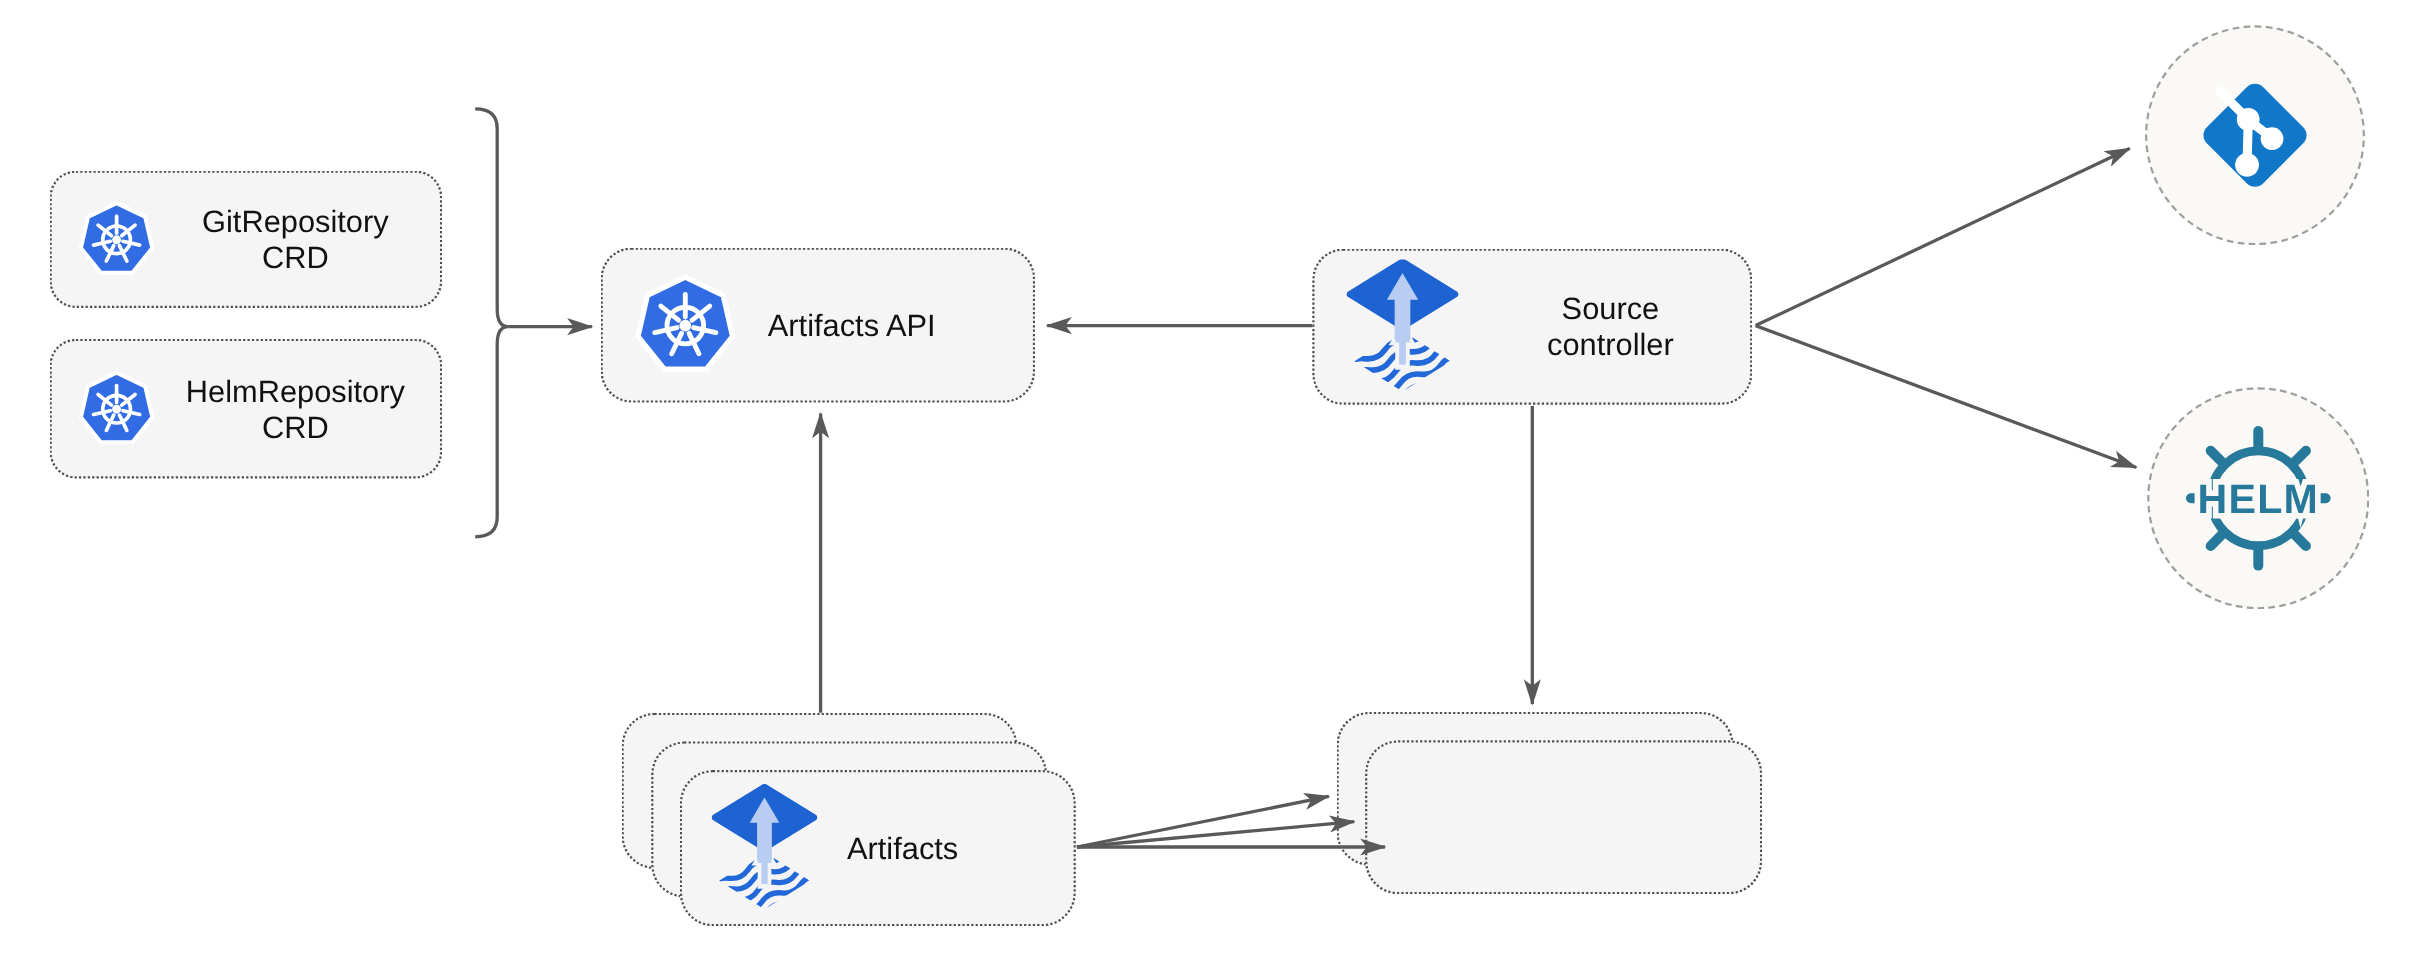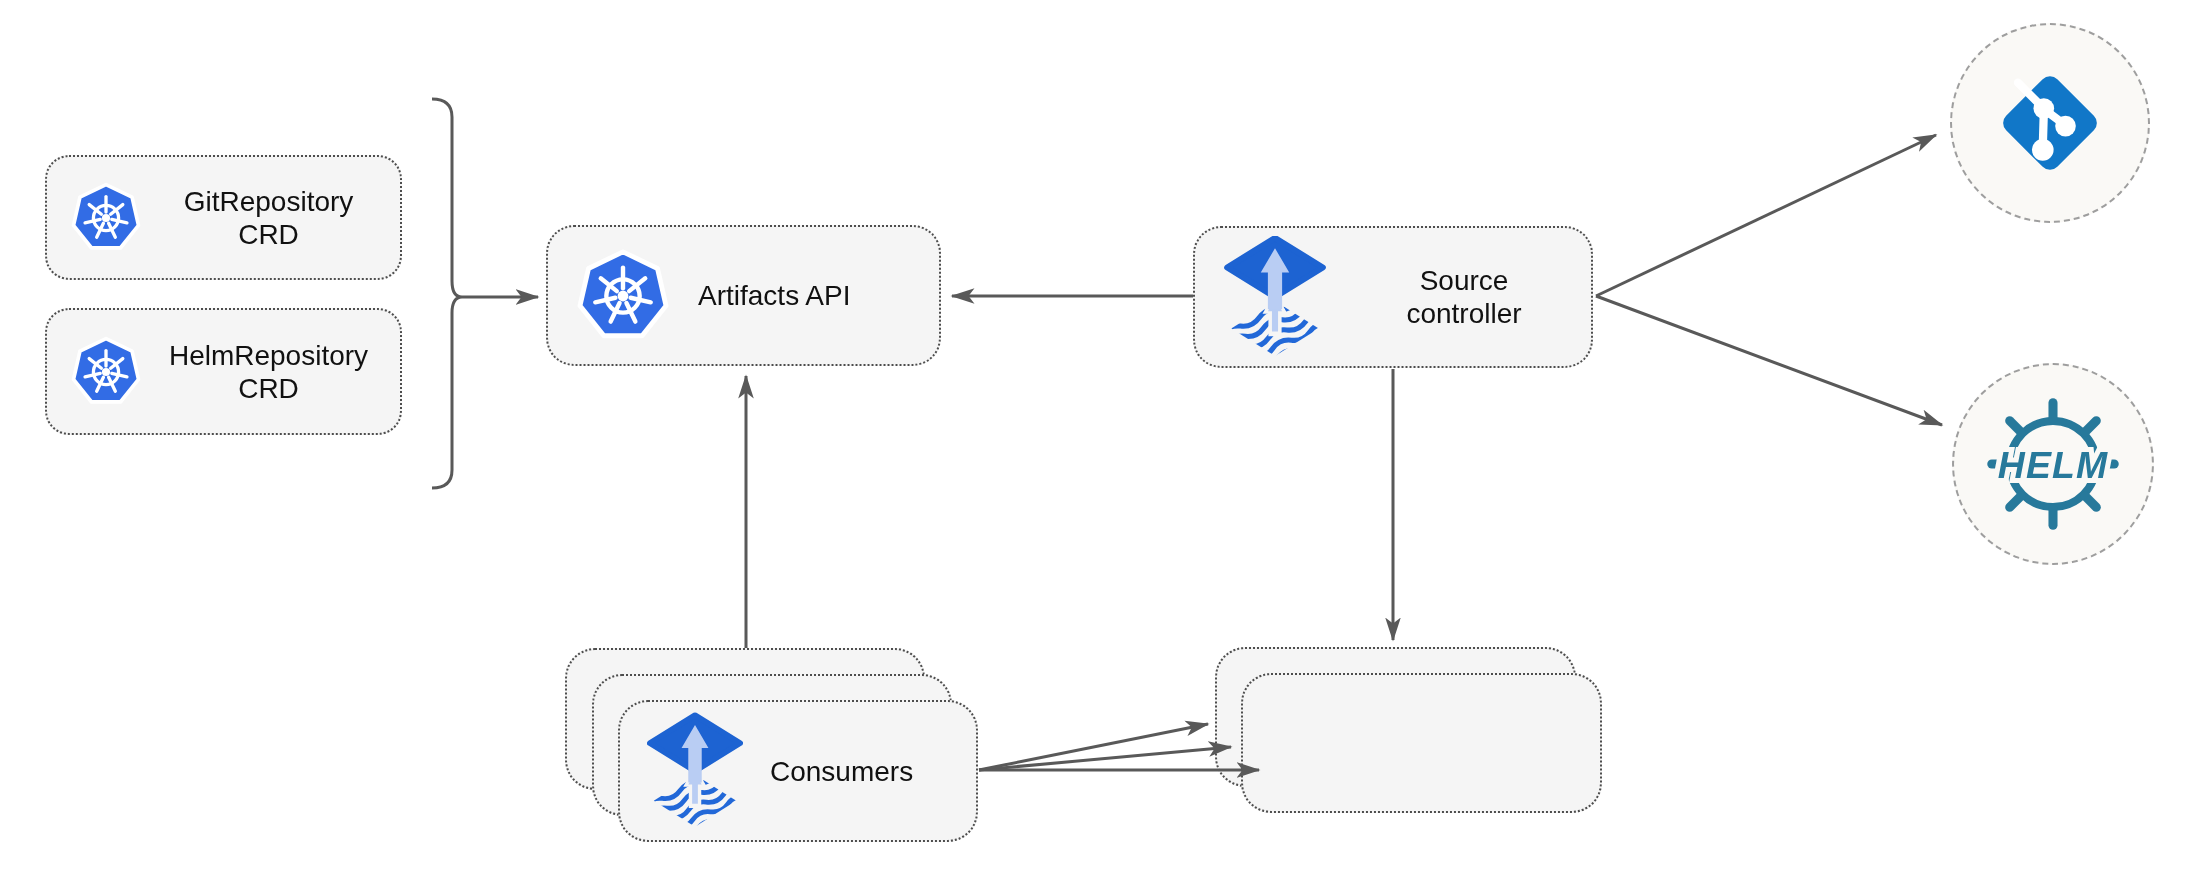--- a/index.html
+++ b/index.html
@@ -173,35 +173,35 @@
   </div>
 
   <div class="stack-ghost" style="left:565px;top:648px;width:360px;height:142px;"></div>
   <div class="stack-ghost" style="left:592px;top:674px;width:360px;height:142px;"></div>
   <div class="node" style="left:618px;top:700px;width:360px;height:142px;border-radius:30px;">
     <span class="icon-wrap" style="width:150px;">
       <svg width="96" height="118" viewBox="0 0 100 120">
           <use href="#flux-logo"></use>
         </svg>
     </span>
-    <span class="label" style="white-space:nowrap;text-align:left;padding-right:0;">Consumers</span>
+    <span class="label" style="white-space:nowrap;text-align:left;padding-right:0;">Artifacts</span>
   </div>
 
   <div class="stack-ghost" style="left:1215px;top:647px;width:361px;height:140px;"></div>
   <div class="stack-ghost" style="left:1241px;top:673px;width:361px;height:140px;"></div>
 
   <div class="endpoint-circle" style="left:1950px;top:23px;width:200px;height:200px;">
     <span class="icon-wrap">
       <svg width="124" height="124" viewBox="0 0 120 120">
           <use href="#git-logo"></use>
         </svg>
     </span>
   </div>
 
-  <div class="endpoint-circle" style="left:1952px;top:363px;width:202px;height:202px;font-style:italic;">
+  <div class="endpoint-circle" style="left:1952px;top:352px;width:202px;height:202px;">
     <span class="icon-wrap">
       <svg width="136" height="136" viewBox="0 0 120 120">
         <circle cx="60" cy="60" r="38" fill="none" stroke="#27799b" stroke-width="7"></circle>
         <g stroke="#27799b" stroke-width="8" stroke-linecap="round">
           <line x1="60" y1="20" x2="60" y2="6"></line>
           <line x1="88.3" y1="31.7" x2="98.2" y2="21.8"></line>
           <line x1="100" y1="60" x2="114" y2="60"></line>
           <line x1="88.3" y1="88.3" x2="98.2" y2="98.2"></line>
           <line x1="60" y1="100" x2="60" y2="114"></line>
           <line x1="31.7" y1="88.3" x2="21.8" y2="98.2"></line>

